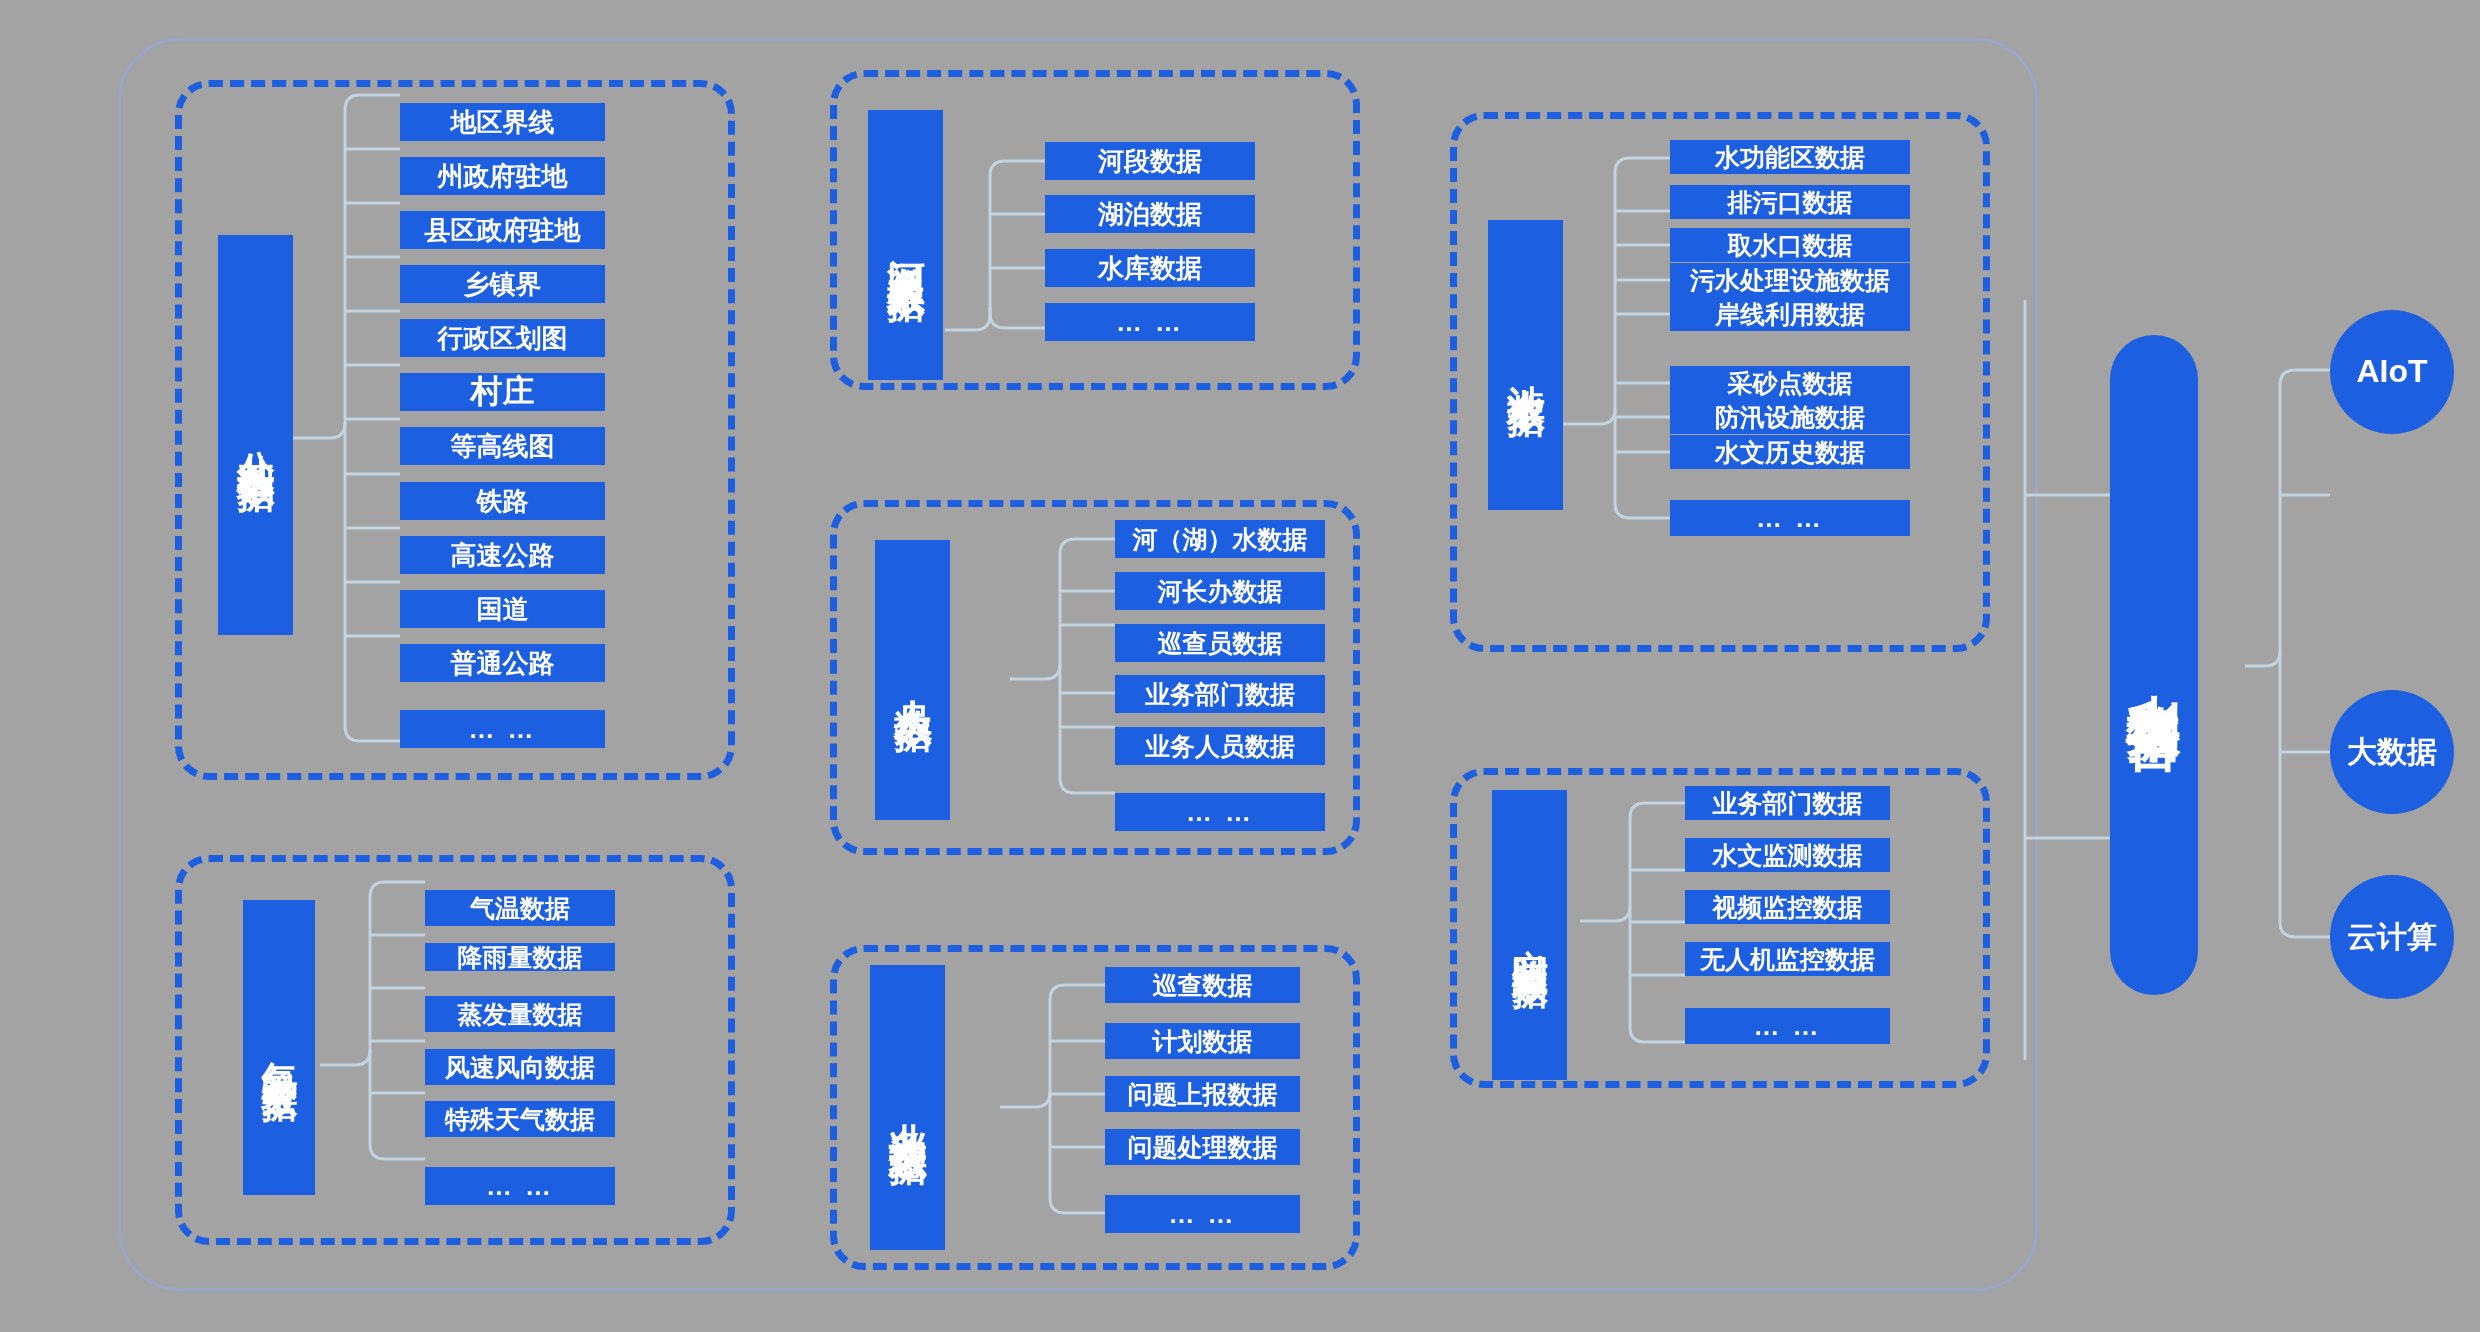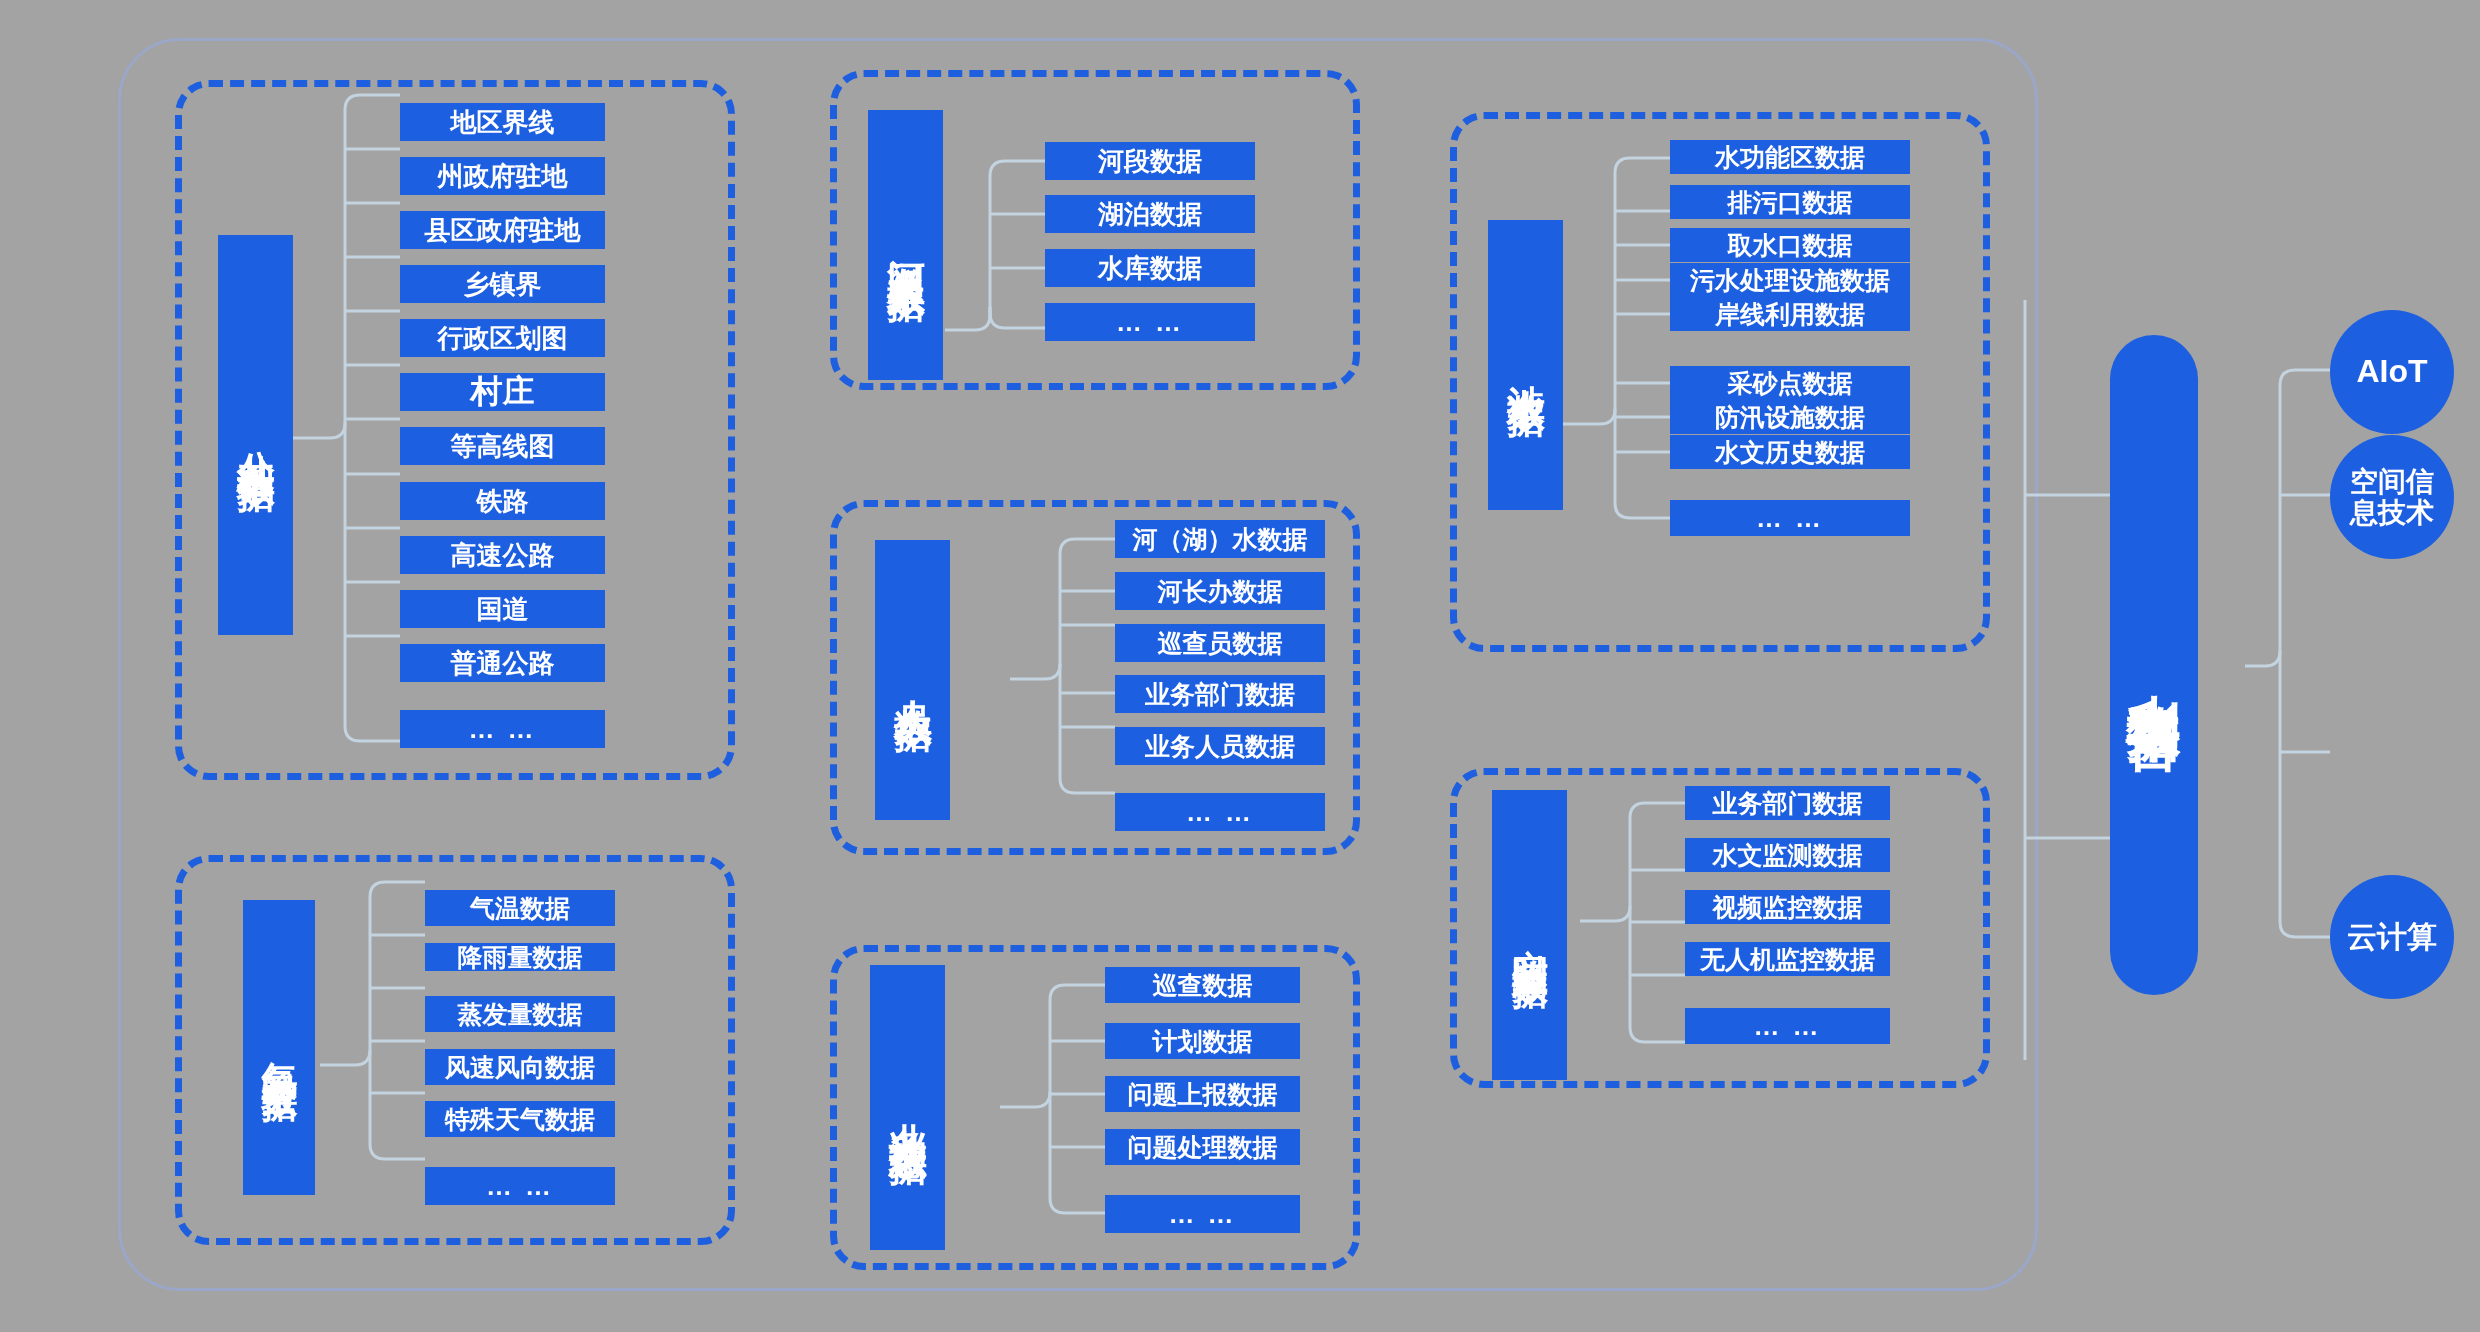--- a/index.html
+++ b/index.html
@@ -200,19 +200,16 @@
 
   <div class="chip" style="left:1685px;top:786px;width:205px;height:34px;font-size:25px;">业务部门数据</div>
   <div class="chip" style="left:1685px;top:838px;width:205px;height:34px;font-size:25px;">水文监测数据</div>
   <div class="chip" style="left:1685px;top:890px;width:205px;height:34px;font-size:25px;">视频监控数据</div>
   <div class="chip" style="left:1685px;top:942px;width:205px;height:34px;font-size:25px;">无人机监控数据</div>
   <div class="chip dots" style="left:1685px;top:1008px;width:205px;height:36px;">… …</div>
 
   <div class="platform" style="left:2110px;top:335px;width:88px;height:660px;font-size:54px;">水利大数据平台</div>
 
   <div class="circle" style="left:2330px;top:310px;width:124px;height:124px;font-size:32px;">AIoT</div>
-  <div class="circle" style="left:2330px;top:435px;width:124px;height:124px;font-size:28px;">
-    <span style="white-space:pre-line;">空间信
-息技术</span>
-  </div>
+  <div class="circle" style="left:2330px;top:690px;width:124px;height:124px;font-size:30px;">大数据</div>
   <div class="circle" style="left:2330px;top:875px;width:124px;height:124px;font-size:30px;">云计算</div>
 
 </div>
 
 </body></html>

